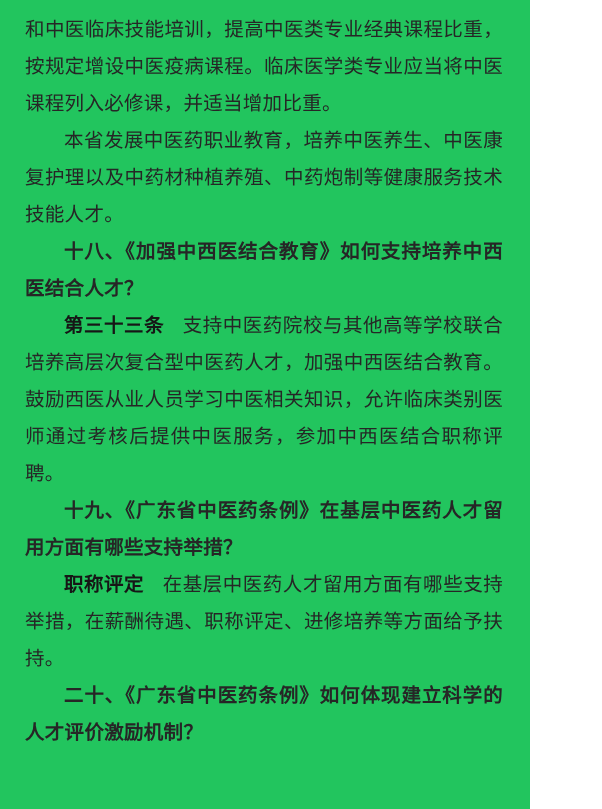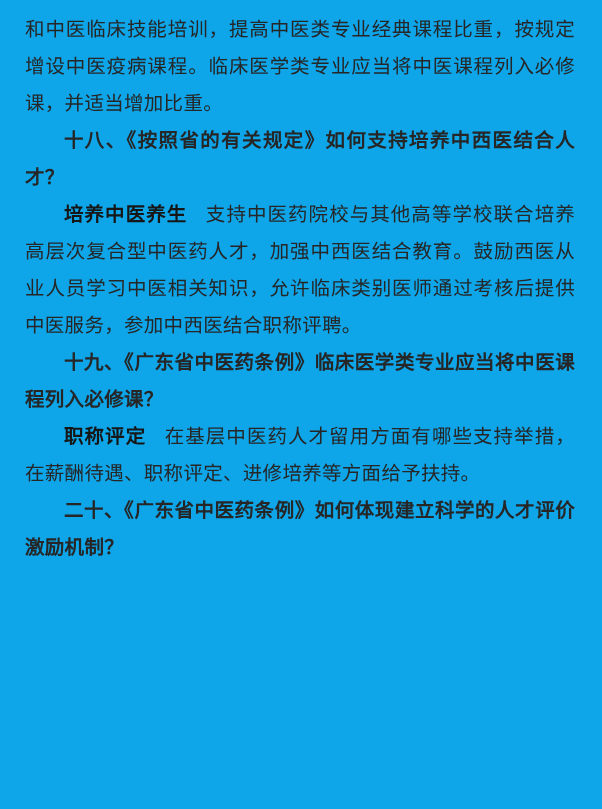--- a/index.html
+++ b/index.html
@@ -2,25 +2,25 @@
 <html lang="zh-CN"><head>
 <meta charset="utf-8">
 <style>
   html, body {
     margin: 0;
     padding: 0;
     background: #ffffff;
   }
   .page {
     position: relative;
-    width: 602px;
+    width: 530px;
     height: 809px;
     box-sizing: border-box;
     padding: 11px 27px 0 25px;
-    background: #0ea5e9;
+    background: #22c55e;
     overflow: hidden;
     font-family: "Liberation Serif", "DejaVu Serif", serif;
   }
   .page p {
     margin: 0;
     font-size: 19.5px;
     line-height: 37px;
     text-align: justify;
     color: #262626;
     letter-spacing: 0.3px;
@@ -40,26 +40,27 @@
     margin-right: 0.95em;
   }
 </style>
 </head>
 <body>
 
 <div class="page">
 
   <p class="body">和中医临床技能培训，提高中医类专业经典课程比重，按规定增设中医疫病课程。临床医学类专业应当将中医课程列入必修课，并适当增加比重。</p>
 
+  <p class="body indent">本省发展中医药职业教育，培养中医养生、中医康复护理以及中药材种植养殖、中药炮制等健康服务技术技能人才。</p>
 
-  <p class="heading indent">十八、《按照省的有关规定》如何支持培养中西医结合人才？</p>
+  <p class="heading indent">十八、《加强中西医结合教育》如何支持培养中西医结合人才？</p>
 
-  <p class="body indent"><span class="lead">培养中医养生</span><span>支持中医药院校与其他高等学校联合培养高层次复合型中医药人才，加强中西医结合教育。鼓励西医从业人员学习中医相关知识，允许临床类别医师通过考核后提供中医服务，参加中西医结合职称评聘。</span></p>
+  <p class="body indent"><span class="lead">第三十三条</span><span>支持中医药院校与其他高等学校联合培养高层次复合型中医药人才，加强中西医结合教育。鼓励西医从业人员学习中医相关知识，允许临床类别医师通过考核后提供中医服务，参加中西医结合职称评聘。</span></p>
 
-  <p class="heading indent">十九、《广东省中医药条例》临床医学类专业应当将中医课程列入必修课？</p>
+  <p class="heading indent">十九、《广东省中医药条例》在基层中医药人才留用方面有哪些支持举措？</p>
 
   <p class="body indent"><span class="lead">职称评定</span><span>在基层中医药人才留用方面有哪些支持举措，在薪酬待遇、职称评定、进修培养等方面给予扶持。</span></p>
 
 
 
   <p class="heading indent">二十、《广东省中医药条例》如何体现建立科学的人才评价激励机制？</p>
 
 </div>
 
 </body></html>

